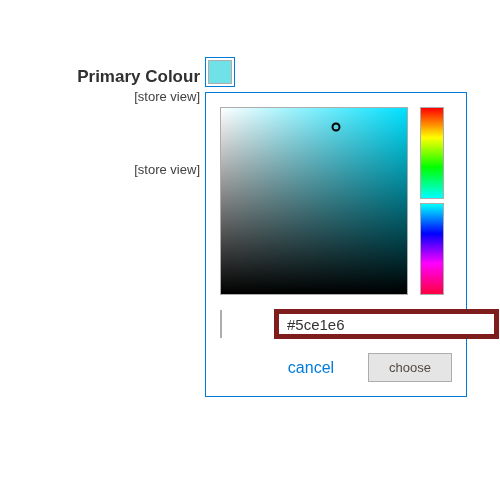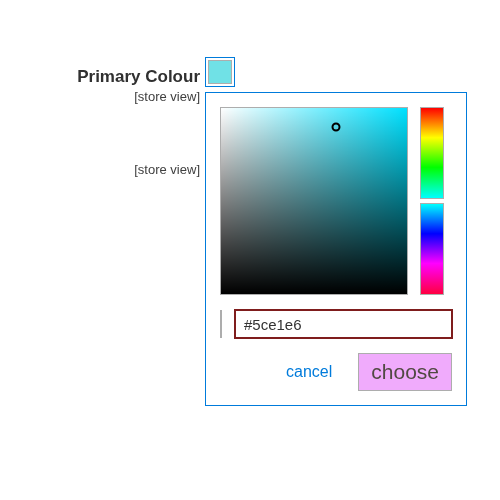--- a/index.html
+++ b/index.html
@@ -118,50 +118,51 @@
   }
   .preview-swatch {
     width: 58px;
     height: 28px;
     border: 1px solid #adadad;
     box-sizing: border-box;
   }
   .hex-input {
     flex: 1;
     height: 30px;
-    border: 2px solid #7f1d1d;
+    border: 5px solid #7f1d1d;
     font-size: 15px;
     font-family: inherit;
     padding: 0 8px;
     box-sizing: border-box;
     color: #333;
     outline: none;
+    margin-left: 40px;
   }
 
   .picker-actions {
     display: flex;
     justify-content: flex-end;
     align-items: center;
-    gap: 20px;
+    gap: 28px;
     margin-top: 14px;
   }
   .btn-cancel {
     color: #007bdb;
     font-size: 16px;
     cursor: pointer;
     background: none;
     border: none;
     font-family: inherit;
   }
   .btn-choose {
-    background: #f0abfc;
+    background: #e5e5e5;
     border: 1px solid #adadad;
     color: #514943;
-    font-size: 21px;
-    padding: 6px 12px;
+    font-size: 13px;
+    padding: 6px 20px;
     cursor: pointer;
     font-family: inherit;
   }
 </style>
 </head>
 <body>
 
 <div class="wrap">
 
   <div class="field-row primary">

